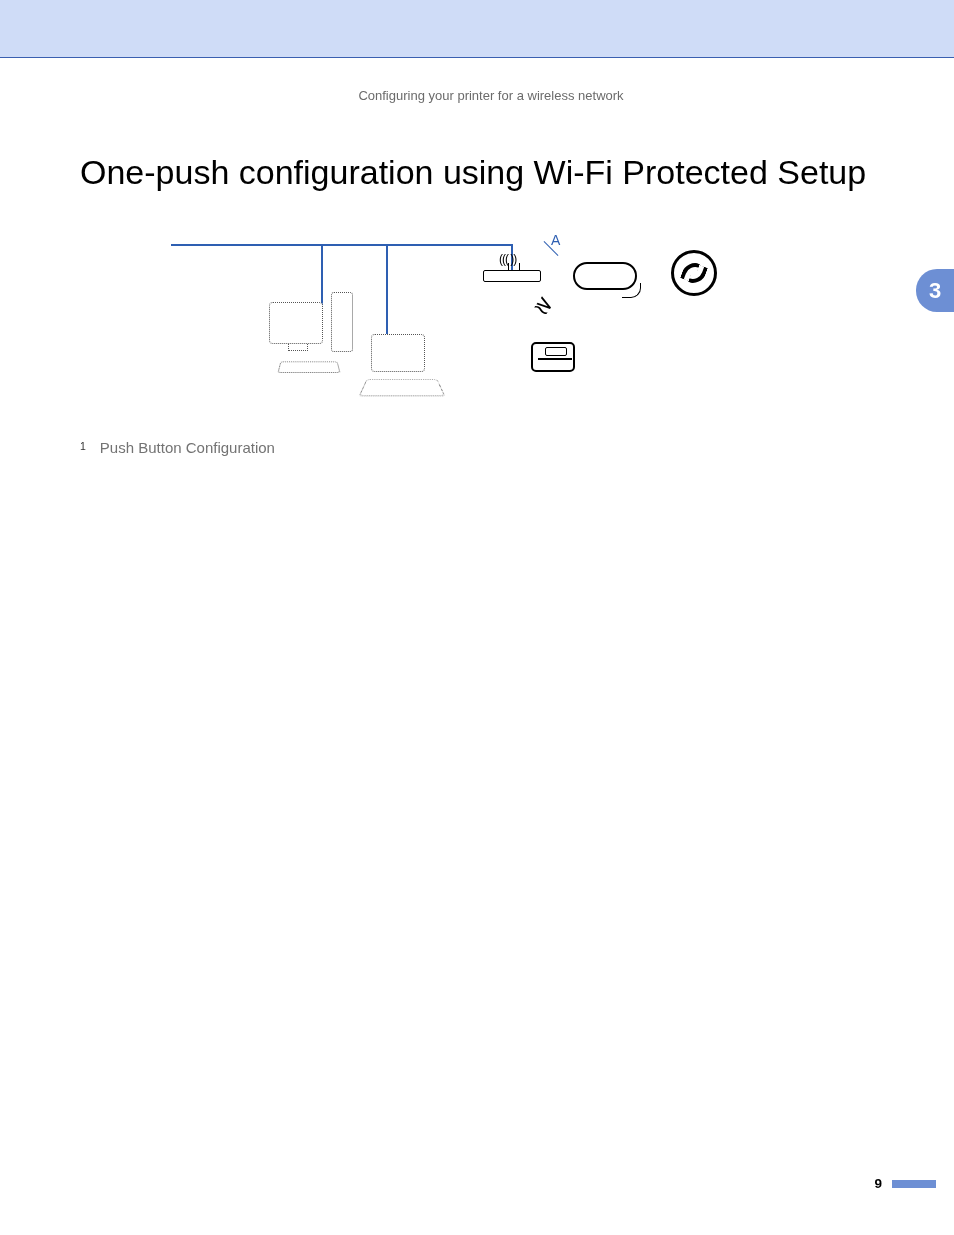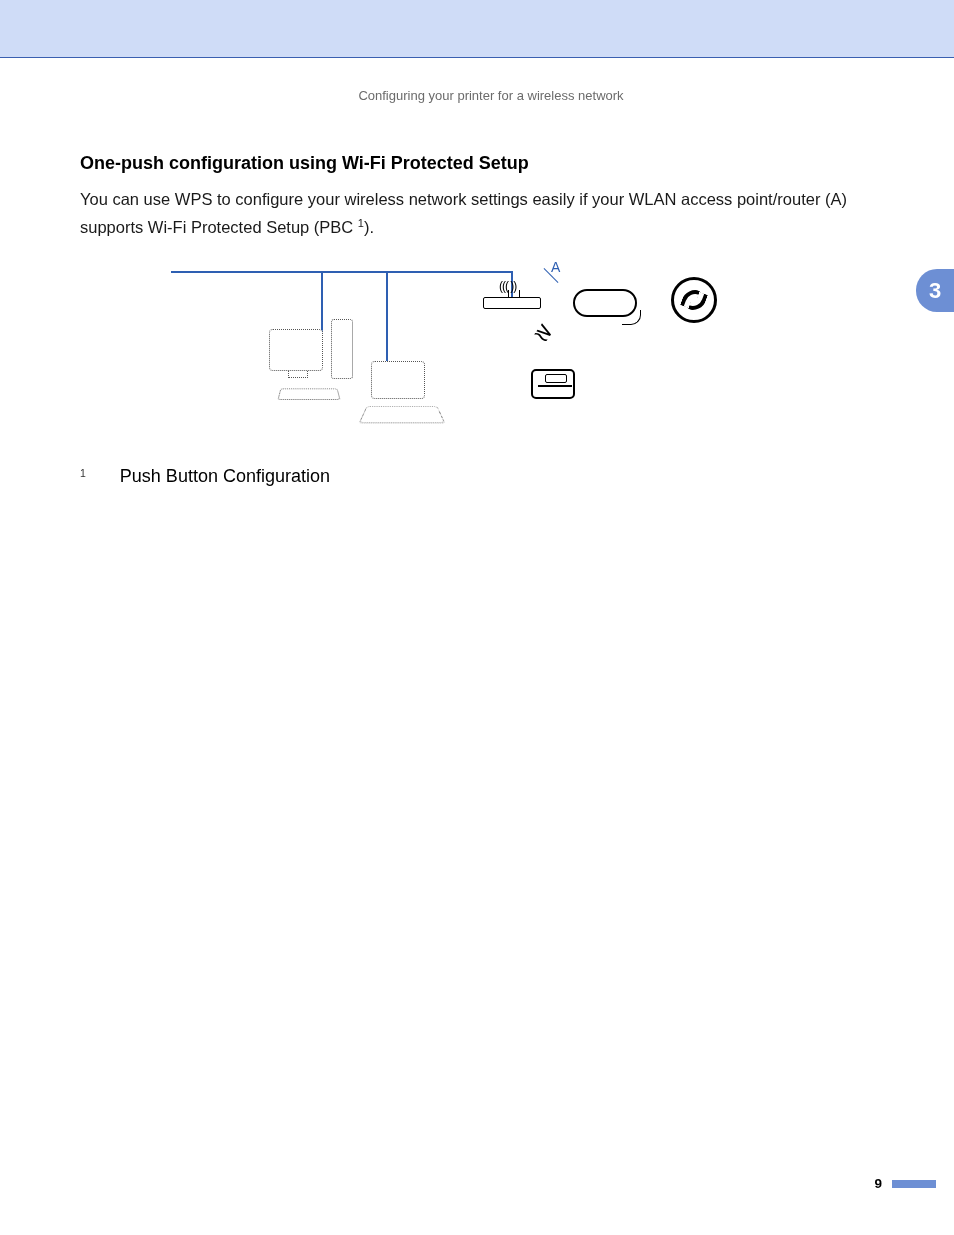--- a/index.html
+++ b/index.html
@@ -20,24 +20,24 @@
     .content {
       padding: 30px 52px 0 80px;
     }
     .breadcrumb {
       font-size: 13px;
       color: #6b6b6b;
       margin-bottom: 50px;
       text-align: center;
     }
     h1 {
-      font-size: 18px;
-      font-weight: bold;
+      font-size: 34px;
+      font-weight: normal;
       color: #000;
-      margin-bottom: 11px;
+      margin-bottom: 40px;
     }
     .body-text {
       font-size: 16.5px;
       line-height: 1.7;
       color: #1a1a1a;
       margin-bottom: 18px;
     }
     .body-text sup {
       font-size: 11px;
       vertical-align: super;
@@ -124,21 +124,21 @@
     .laptop-screen { top:102px; left:120px; width:54px; height:38px; border-radius:4px;}
     .laptop-base { top:142px; left:112px; width:78px; height:26px; border-radius:4px;
       transform: perspective(100px) rotateX(50deg);}
     .footnote-row {
       display:flex;
       align-items:flex-start;
       gap:14px;
       margin: 6px 0 10px 0;
     }
     .footnote-num { font-size:10.5px; color:#333; margin-top:1px;}
-    .footnote-text { font-size:18px; color:#000000;margin-left:20px;}
+    .footnote-text { font-size:15px; color:#737373;}
     .chapter-tab {
       position:absolute;
       top:269px; right:0;
       width:38px; height:43px;
       background:#6d8fd4;
       color:#fff;
       font-size:22px;
       font-weight:bold;
       display:flex;
       align-items:center;
@@ -158,24 +158,20 @@
 </head>
 <body>
 
 <div class="header-band"></div>
 
 <div class="content">
   <div class="breadcrumb">Configuring your printer for a wireless network</div>
 
   <h1>One-push configuration using Wi-Fi Protected Setup</h1>
 
-  <p class="body-text">
-    <span>You can use WPS to configure your wireless network settings easily if your WLAN access point/router (A) supports Wi-Fi Protected Setup (PBC</span>
-    <sup>1</sup><span>).</span>
-  </p>
 
   <div class="diagram-wrap">
     <div class="diagram">
       <div class="eth-line-h"></div>
       <div class="eth-line-v1"></div>
       <div class="eth-line-v2"></div>
       <div class="eth-line-v3"></div>
       <div class="label-a">A</div>
       <div class="label-a-line"></div>
       <div class="waves">((( ))</div>

